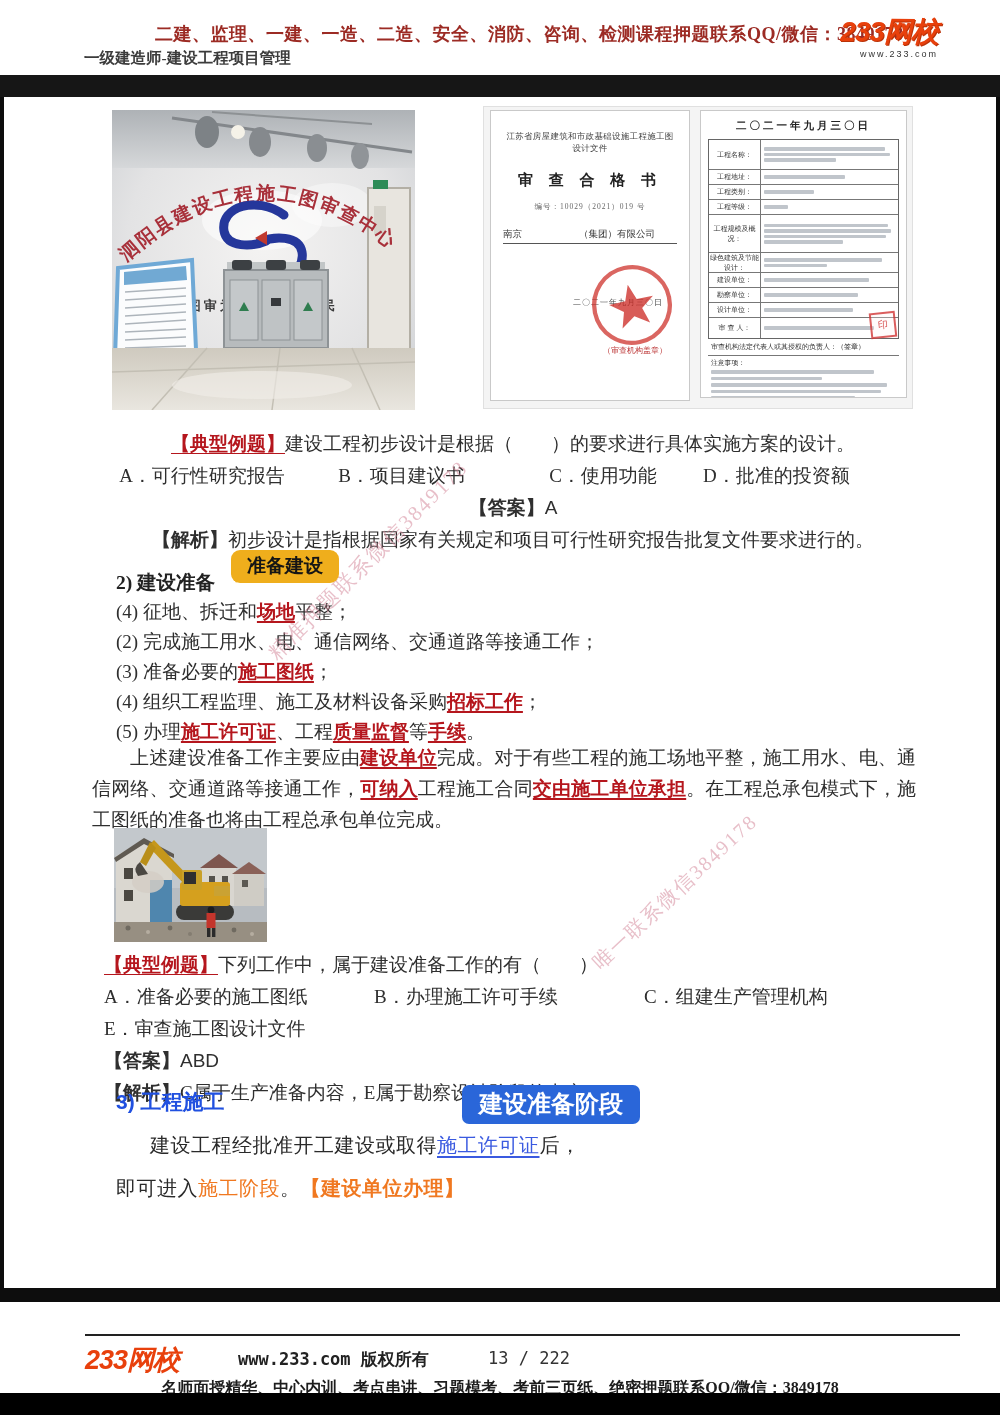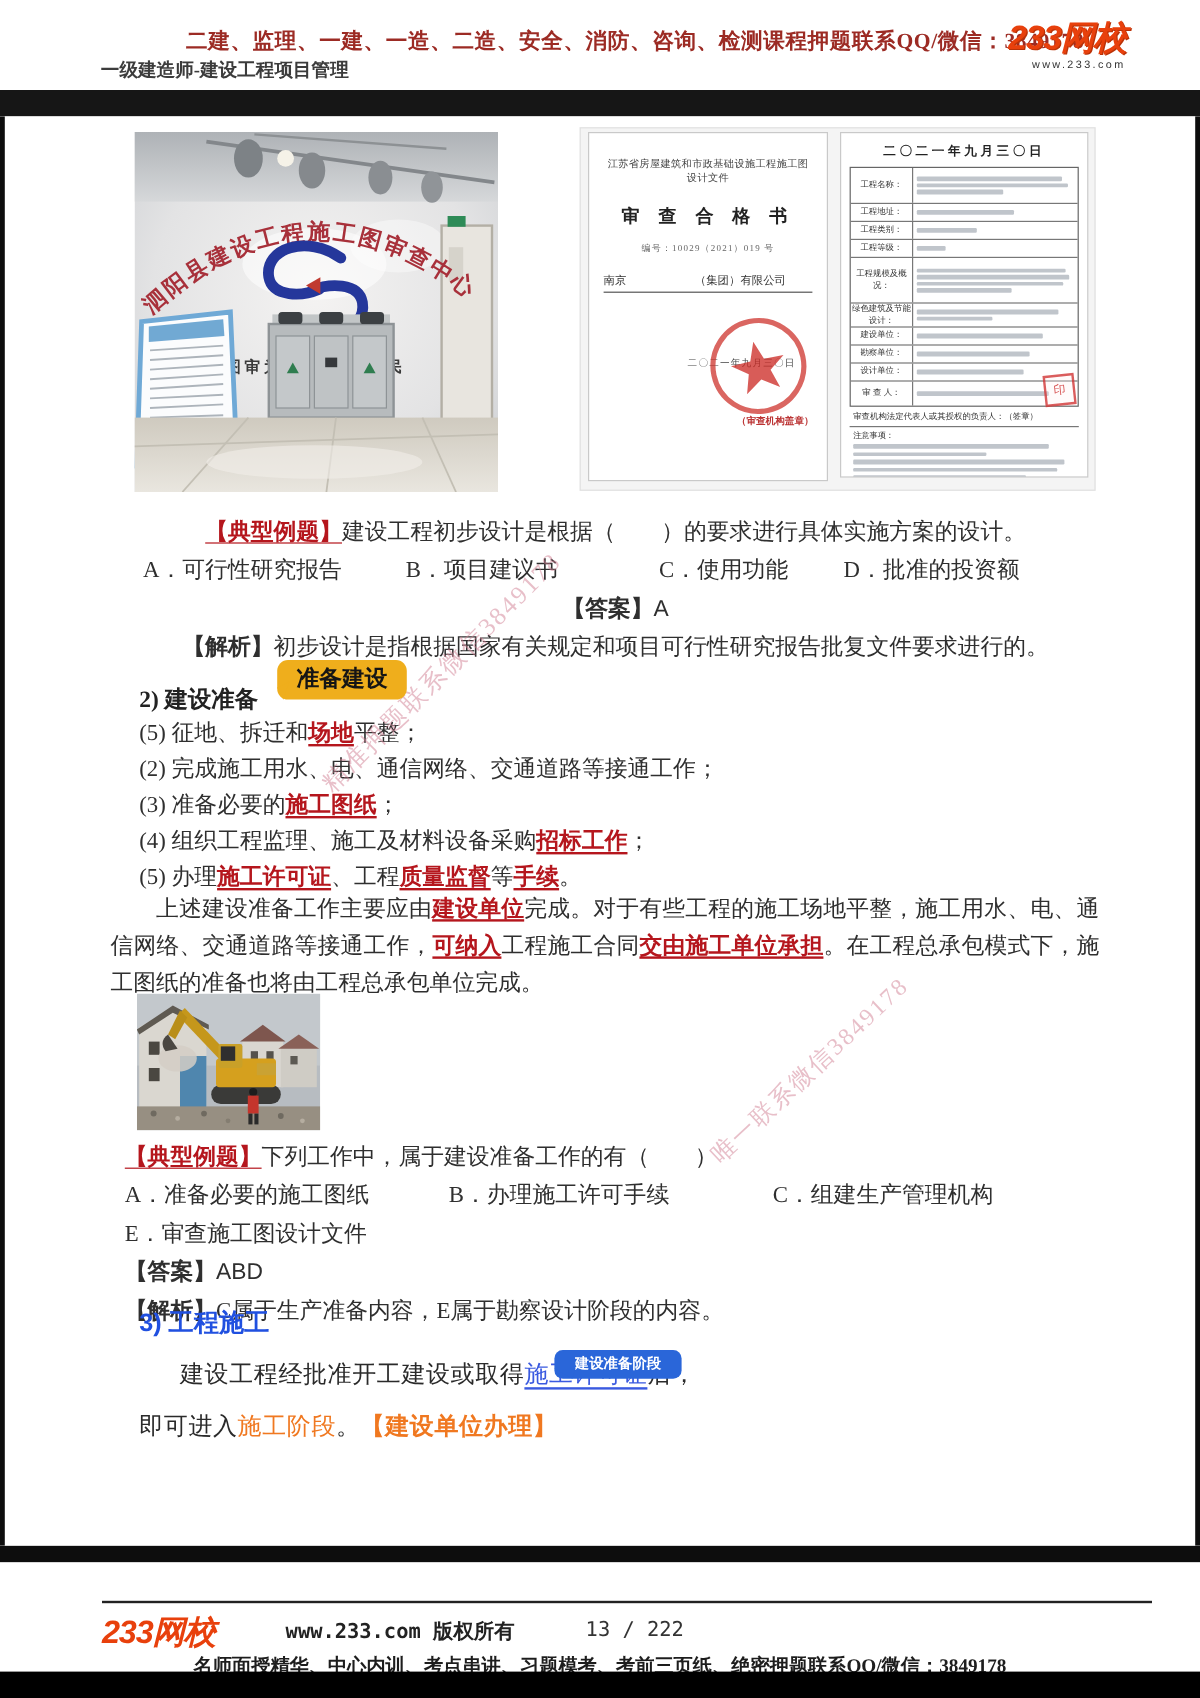--- a/index.html
+++ b/index.html
@@ -36,21 +36,21 @@
   .docpage { position:absolute; background:#fff; border:1px solid #c9c9c9; overflow:hidden; }
   .doc1 { left:6px; top:3px; width:200px; height:291px; padding:20px 12px 0 12px; }
   .doc2 { left:216px; top:3px; width:207px; height:288px; padding:8px 7px 0 7px; }
   .doc1-title { font-size:8.5px; color:#444; text-align:center; letter-spacing:0.3px; }
   .doc1-head { font-size:15px; font-weight:bold; text-align:center; letter-spacing:6px; margin-top:16px; color:#222; }
   .doc1-no { font-size:7.5px; color:#666; text-align:center; margin-top:12px; letter-spacing:1px; }
   .doc1-company { font-size:9.5px; color:#333; margin-top:16px; border-bottom:1px solid #555; padding-bottom:2px; }
   .doc1-body { font-size:8.8px; color:#333; line-height:2.05; text-align:justify; margin-top:10px; text-indent:2em; }
   .stamp { position:absolute; right:14px; bottom:52px; width:86px; height:86px; transform:rotate(-12deg); opacity:.85; }
   .doc1-date { position:absolute; right:26px; bottom:92px; font-size:8px; color:#444; letter-spacing:1px; }
-  .doc1-caption { position:absolute; right:11px; bottom:44px; font-size:8px; color:#b33;font-weight:bold; }
+  .doc1-caption { position:absolute; right:22px; bottom:44px; font-size:8px; color:#b33; }
   .doc2-head { font-size:10.5px; font-weight:bold; text-align:center; letter-spacing:3px; color:#222; margin-bottom:6px; }
   .d2table { border:1px solid #666; font-family:"Liberation Sans",sans-serif; }
   .d2row { display:flex; border-bottom:1px solid #777; }
   .d2row:last-child { border-bottom:none; }
   .d2label {
     width:52px; flex:0 0 52px; border-right:1px solid #777; font-size:7px; color:#333;
     display:flex; align-items:center; justify-content:center; text-align:center; padding:1px; line-height:1.3;
   }
   .d2val { flex:1; padding:2px 3px; display:flex; flex-direction:column; justify-content:center; gap:2px; position:relative; }
   .bl { height:3.5px; background:#8d95a0; opacity:.55; border-radius:1px; }
@@ -91,22 +91,22 @@
   
   .wm { position:absolute; color:rgba(209,128,148,.5); font-size:21px; letter-spacing:2px;
         font-family:"Liberation Serif",serif; white-space:nowrap; pointer-events:none; z-index:2; }
   .wm1 { left:268px; top:545px; transform:rotate(-45deg); transform-origin:left center; }
   .wm2 { left:592px; top:855px; transform:rotate(-43deg); transform-origin:left center; font-size:20px; }
   
   .sec3-head { position:absolute; left:112px; top:991px; font-size:21px; font-weight:bold; color:#2050e0;
                font-family:"Liberation Sans",sans-serif; }
   .badge-blue {
     position:absolute; left:458px; top:988px; background:#2a66d9; color:#fff;
-    font-family:"Liberation Sans",sans-serif; font-weight:bold; font-size:12px;
-    padding:3px 17px 4px 17px; border-radius:7px; z-index:3;margin-top:40px;
+    font-family:"Liberation Sans",sans-serif; font-weight:bold; font-size:24px;
+    padding:3px 17px 4px 17px; border-radius:7px; z-index:3;
   }
   .badge-blue:after {
     content:""; position:absolute; left:6px; bottom:-9px; width:0; height:0;
     border:9px solid transparent; border-top-color:#2a66d9; transform:skewX(35deg);
   }
   .sec3-line { position:absolute; font-family:"Liberation Sans",sans-serif; font-size:20px; color:#2a2a2a; letter-spacing:0.5px; }
   .s3l1 { left:146px; top:1035px; }
   .s3l2 { left:112px; top:1078px; }
   .blue-kw { color:#3a5ae0; text-decoration:underline; text-underline-offset:4px; }
   .orange { color:#f07820; }
@@ -333,21 +333,21 @@
       <span class="bold">【答案】</span><span style="font-family:'Liberation Sans',sans-serif">A</span>
     </div>
     <div class="qline">
       <span class="bold">【解析】</span><span>初步设计是指根据国家有关规定和项目可行性研究报告批复文件要求进行的。</span>
     </div>
   </div>
 
   <div class="badge-yellow">准备建设</div>
   <div class="sec2-head">2) 建设准备</div>
   <div class="prep-list">
-    <div><span>(5) 征地、拆迁和</span><span class="red-kw">场地</span><span>平整；</span></div>
+    <div><span>(4) 征地、拆迁和</span><span class="red-kw">场地</span><span>平整；</span></div>
     <div><span>(2) 完成施工用水、电、通信网络、交通道路等接通工作；</span></div>
     <div><span>(3) 准备必要的</span><span class="red-kw">施工图纸</span><span>；</span></div>
     <div><span>(4) 组织工程监理、施工及材料设备采购</span><span class="red-kw">招标工作</span><span>；</span></div>
     <div><span>(5) 办理</span><span class="red-kw">施工许可证</span><span>、工程</span><span class="red-kw">质量监督</span><span>等</span><span class="red-kw">手续</span><span>。</span></div>
   </div>
   <div class="prep-para">
     <span>上述建设准备工作主要应由</span><span class="red-kw">建设单位</span><span>完成。对于有些工程的施工场地平整，施工用水、电、通信网络、交通道路等接通工作，</span><span class="red-kw">可纳入</span><span>工程施工合同</span><span class="red-kw">交由施工单位承担</span><span>。在工程总承包模式下，施工图纸的准备也将由工程总承包单位完成。</span>
   </div>
 
   <div class="demolish">

